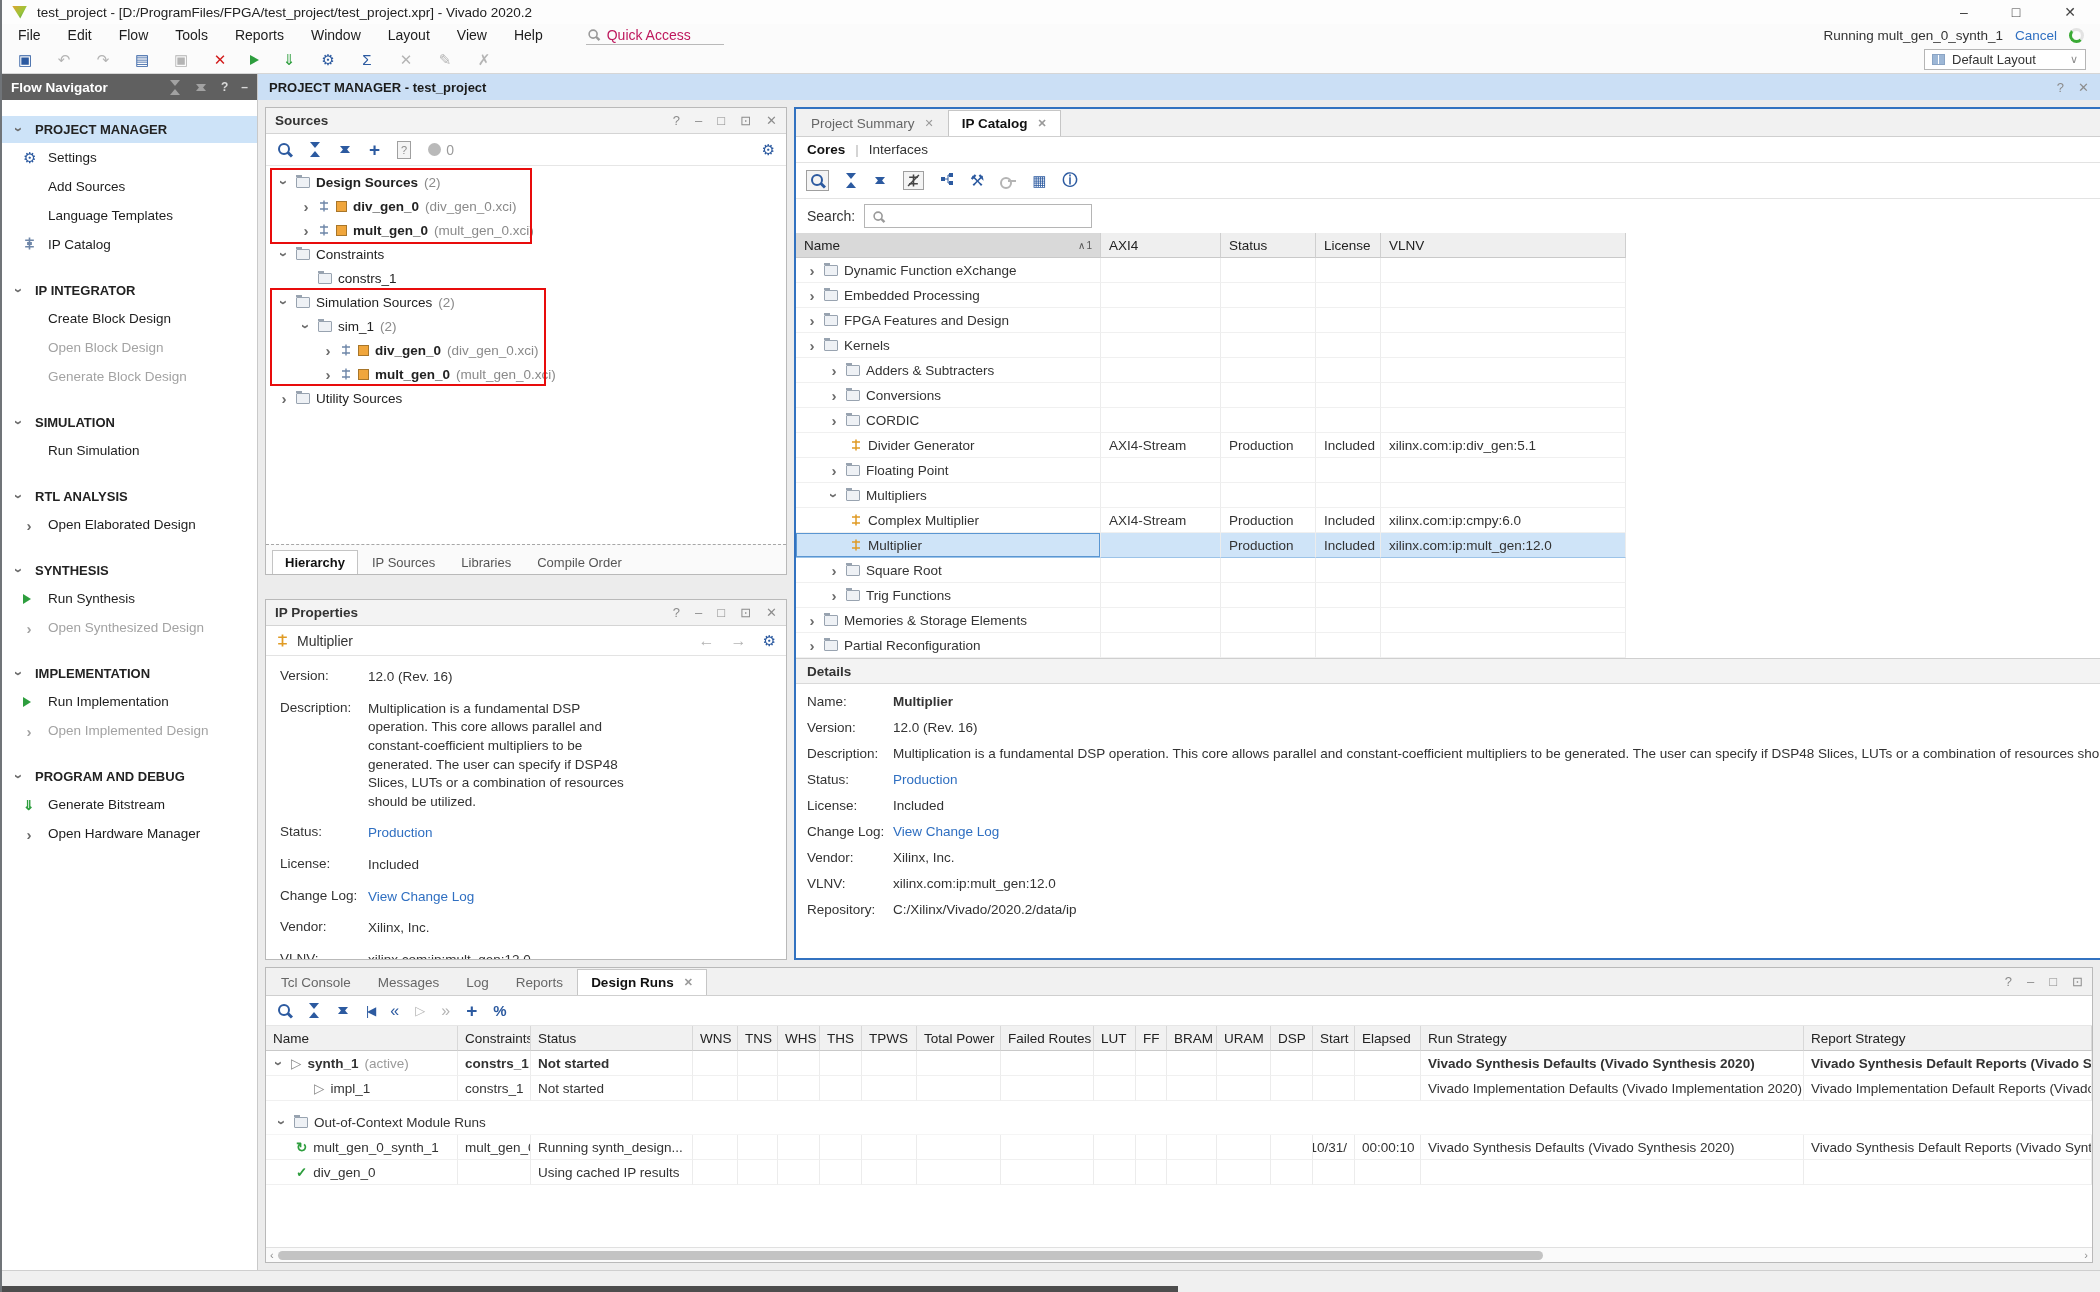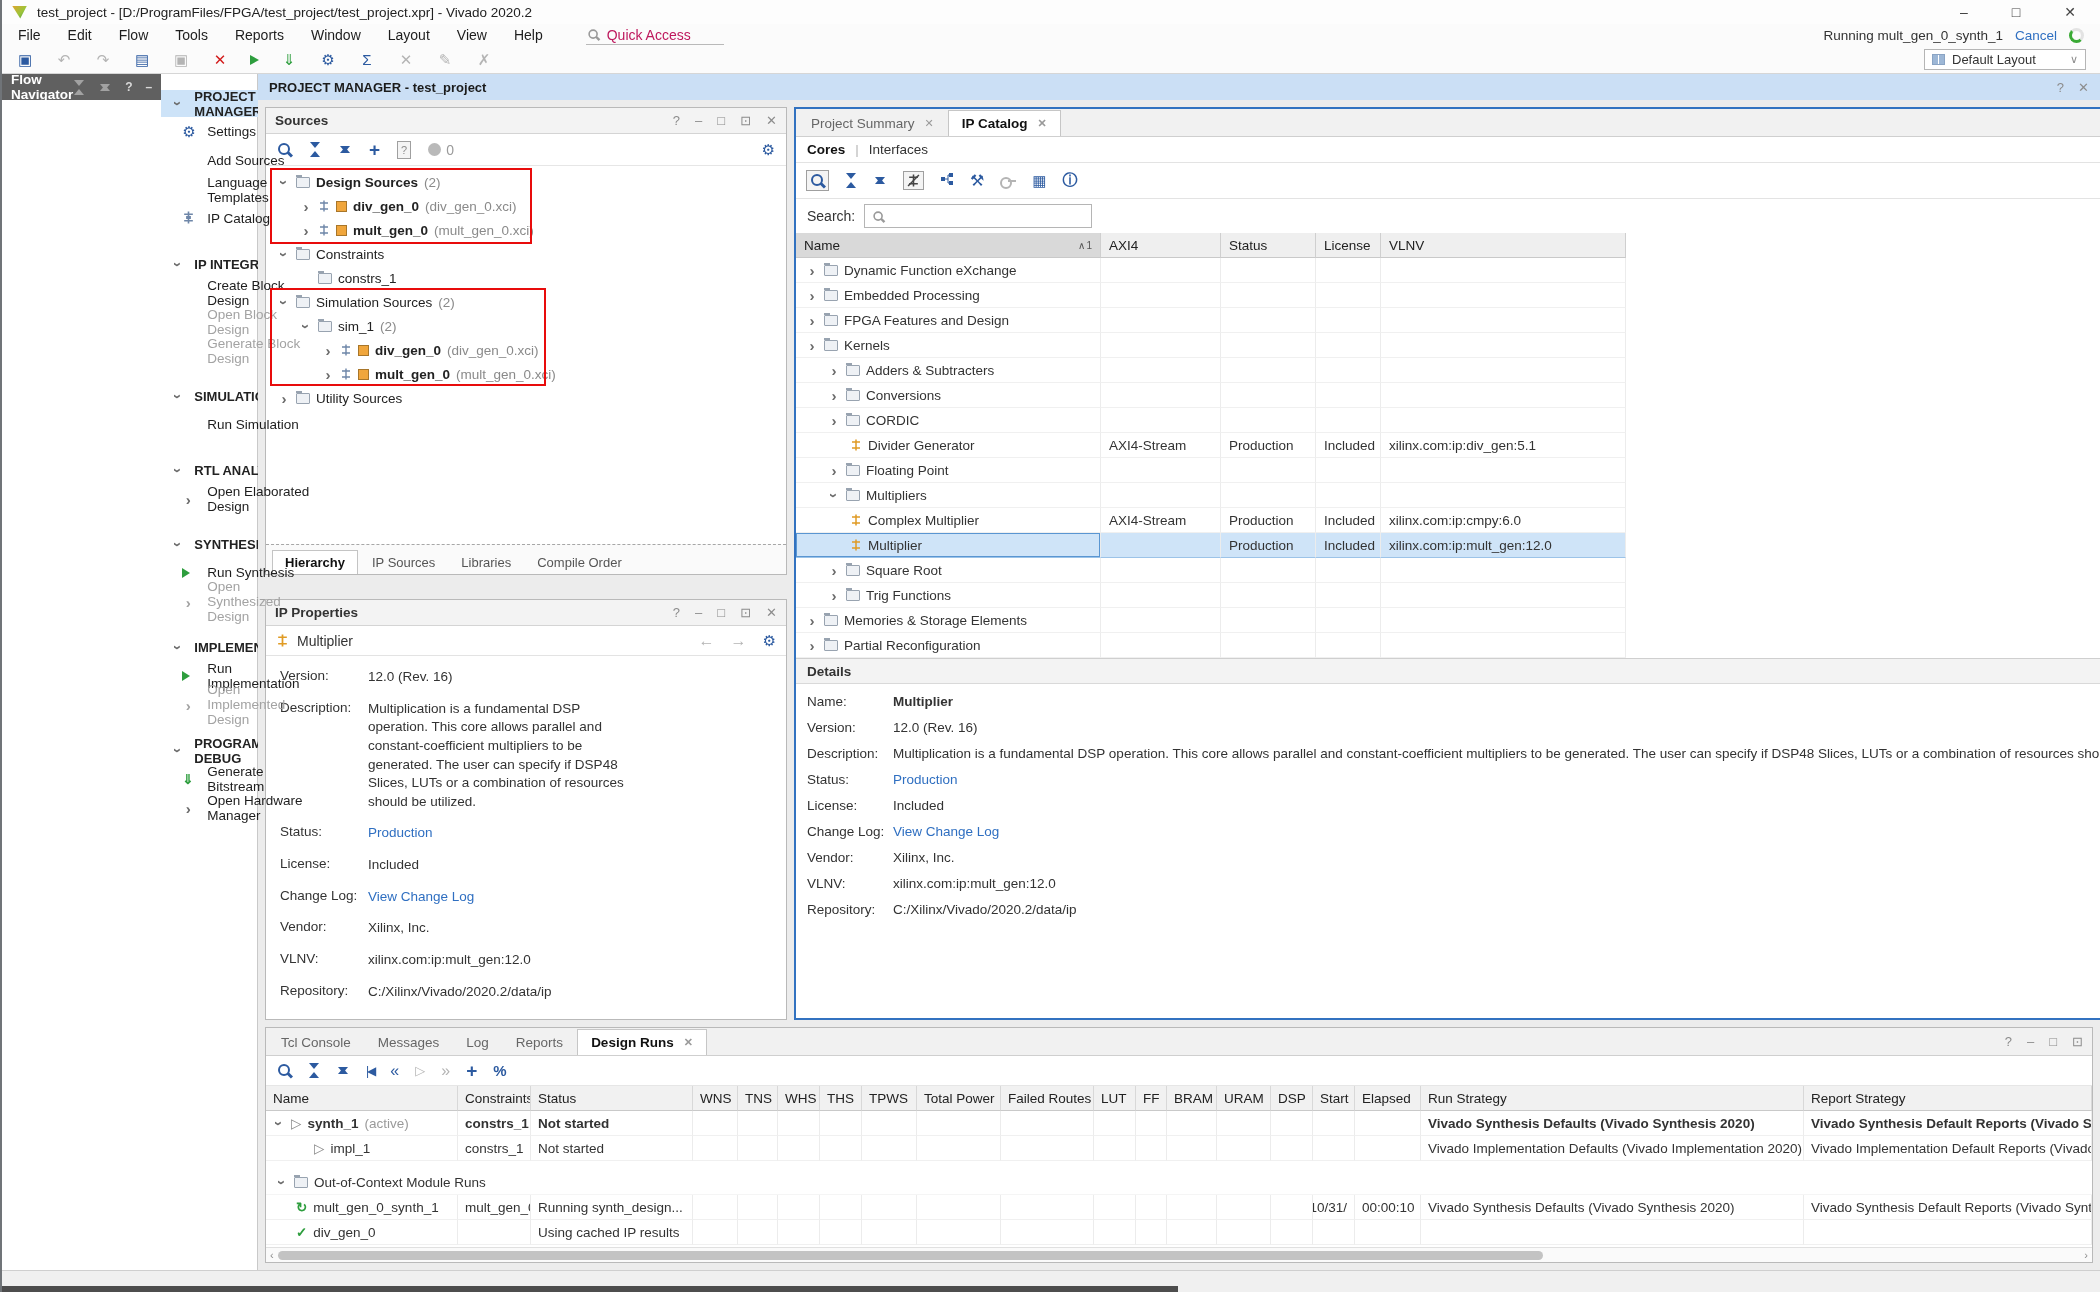--- a/index.html
+++ b/index.html
@@ -16,21 +16,21 @@
 .run-area{margin-left:auto;display:flex;align-items:center;gap:12px;font-size:13.5px}
 .cancel-link{color:#2f6fc1}
 .spinner{width:15px;height:15px;border:3px solid #e3e3e3;border-left-color:#3aaa35;border-bottom-color:#3aaa35;border-radius:50%}
 .toolbar{height:28px;background:#fbfbfb;border-bottom:1px solid #d6d6d6;display:flex;align-items:center;gap:21px;padding:0 14px}
 .tbtn{width:18px;text-align:center;font-size:15px;line-height:1}
 .blue{color:#2c5aa0}.green{color:#2e9e3e}.red{color:#d21a1a}.gray{color:#b4b4b4}.dgray{color:#8c8c8c}
 .layout-box{margin-left:auto;width:162px;height:21px;border:1px solid #b5b5b5;background:#fff;display:flex;align-items:center;gap:7px;padding:0 7px;font-size:13px}
 .grid-ic{width:13px;height:11px;background:linear-gradient(90deg,#9db7d6 48%,#fff 48% 52%,#9db7d6 52%);border:1px solid #8aa4c4;flex:none}
 
 .main{display:flex;height:1196px}
-.flownav{width:256px;background:#fff;border-right:1px solid #c9c9c9;display:flex;flex-direction:row;flex:none}
+.flownav{width:256px;background:#fff;border-right:1px solid #c9c9c9;display:flex;flex-direction:column;flex:none}
 .fnav-head{height:26px;background:#606060;color:#fff;font-weight:bold;font-size:13.5px;display:flex;align-items:center;padding:0 9px}
 .fnav-icons{margin-left:auto;display:flex;gap:13px;font-size:12px;color:#d9d9d9}
 .fn-body{padding-top:16px}
 .fn-sec{margin-bottom:18px}
 .fn-title{height:27px;display:flex;align-items:center;gap:10px;padding-left:11px;font-weight:bold;font-size:13px;color:#222}
 .fn-title.sel{background:#cde3f8}
 .fn-title .chev{transform:rotate(90deg)}
 .fn-item{height:29px;display:flex;align-items:center;padding-left:46px;gap:8px;position:relative;font-size:13.5px;color:#1d1d1d}
 .fn-item .fi{position:absolute;left:21px;top:50%;transform:translateY(-50%)}
 .fn-item.dis{color:#a3a3a3}
@@ -106,21 +106,21 @@
 .crow .cc{height:25px;border-right:1px solid #ececec;border-bottom:1px solid #f0f0f0;display:flex;align-items:center;padding:0 8px;font-size:13.5px;overflow:hidden;white-space:nowrap}
 .crow .namecell{gap:6px;padding-left:calc(10px + var(--i)*22px)}
 .crow.selrow .cc{background:#cfe4f8;border-bottom:1px solid #9cc3e8}
 .crow.selrow .namecell{box-shadow:inset 0 0 0 1px #5a96d2}
 .det-head{height:26px;background:#f3f3f3;border-top:1px solid #cfcfcf;border-bottom:1px solid #d9d9d9;display:flex;align-items:center;padding:0 11px;font-weight:bold;font-size:13.5px;flex:none}
 .det-body{flex:1;overflow:hidden;padding:10px 26px 0 11px;position:relative}
 .drow{display:flex;margin-bottom:11px;font-size:13.5px}
 .dlab{width:86px;flex:none}
 .dval{flex:1;white-space:nowrap;overflow:hidden}
 
-.bottom{height:236px;margin:0 7px 7px 7px;flex:none}
+.bottom{height:296px;margin:0 7px 7px 7px;flex:none}
 .bot-tabs{height:28px;background:#f1f1f1;display:flex;align-items:flex-end;gap:1px;padding:2px 0 0 2px;border-bottom:1px solid #cfcfcf;flex:none}
 .bot-toolbar{height:30px;display:flex;align-items:center;gap:16px;padding:0 11px;border-bottom:1px solid #e6e6e6;flex:none}
 .drgrid{display:grid;grid-template-columns:192px 73px 162px 45px 40px 42px 42px 55px 84px 93px 42px 31px 50px 54px 42px 42px 66px 383px 1fr}
 .drh .dc{height:25px;background:#f1f1f1;border-right:1px solid #d8d8d8;border-bottom:1px solid #c9c9c9;display:flex;align-items:center;padding:0 7px;font-size:13.5px;color:#222;white-space:nowrap;overflow:hidden}
 .drrow .dc{height:25px;border-right:1px solid #ececec;border-bottom:1px solid #f0f0f0;display:flex;align-items:center;gap:6px;padding:0 7px;font-size:13.5px;white-space:nowrap;overflow:hidden}
 .drrow.b .dc{font-weight:bold}
 .drrow .note{color:#9a9a9a;font-weight:normal}
 .grouprow{height:25px;display:flex;align-items:center;gap:6px;padding-left:10px;margin-top:9px;font-size:13.5px;border-bottom:1px solid #f5f5f5}
 .ind1{padding-left:30px !important}
 .hscroll{margin-top:auto;height:15px;background:#fafafa;border-top:1px solid #e0e0e0;display:flex;align-items:center;padding:0 4px;gap:4px;color:#8c8c8c;font-size:11px;flex:none}

